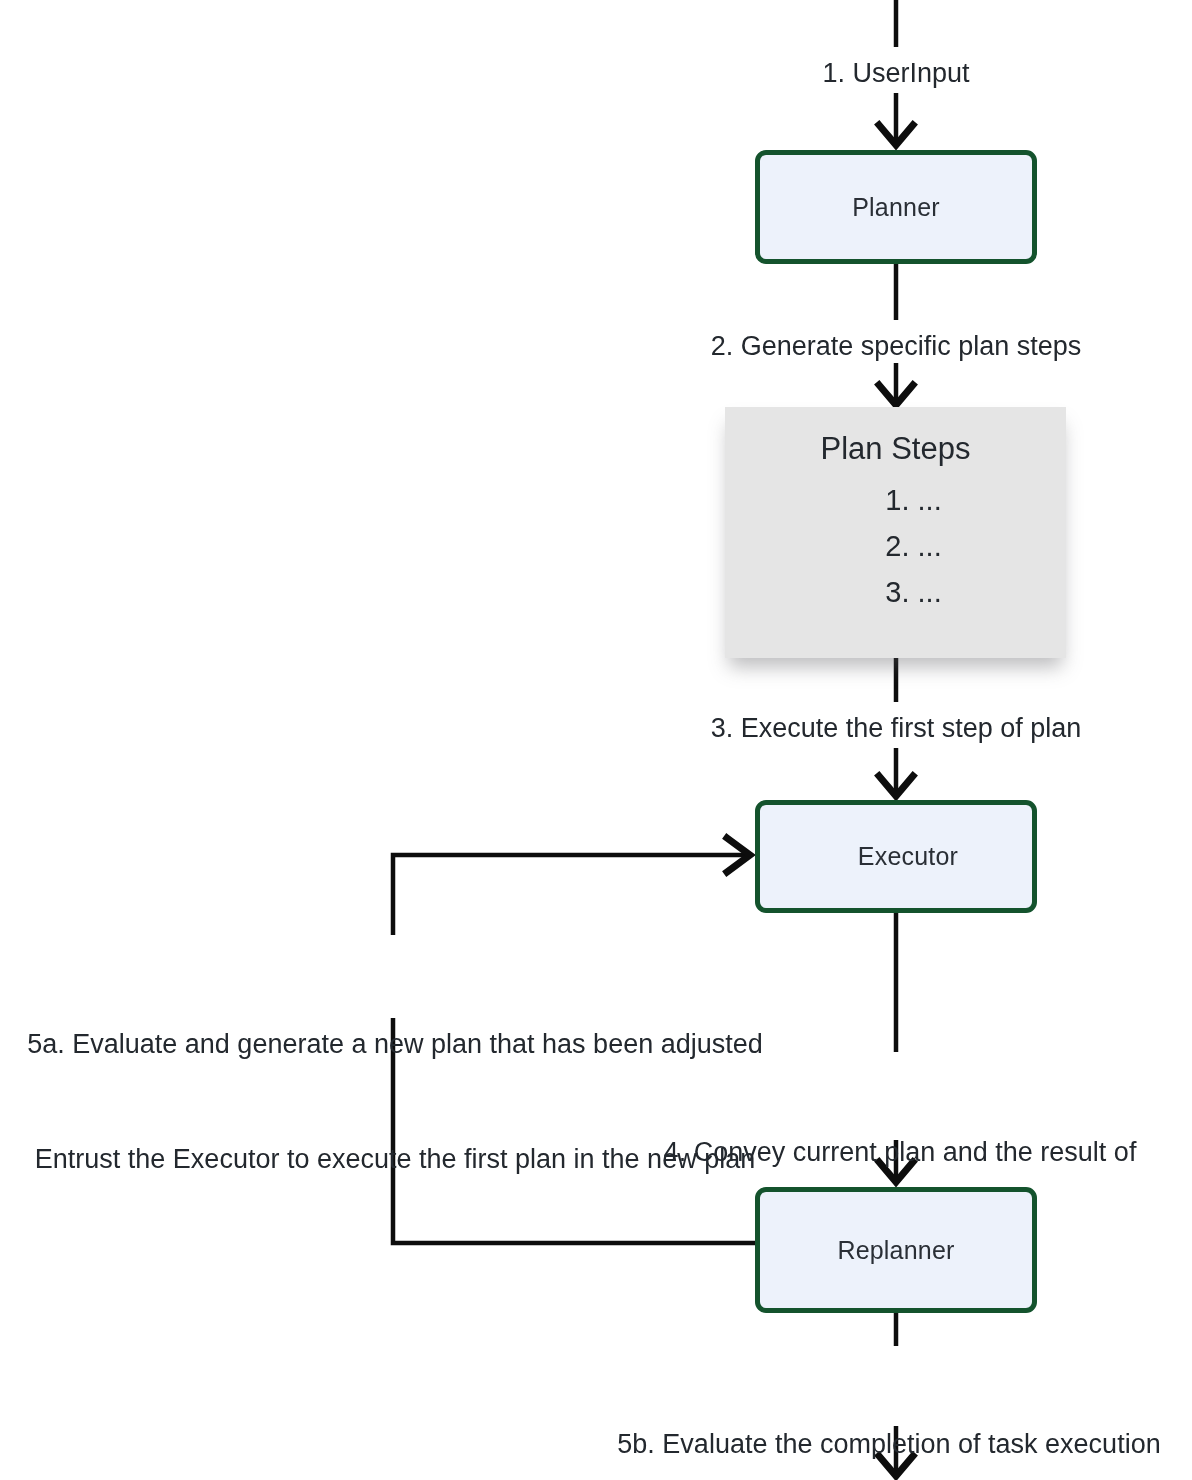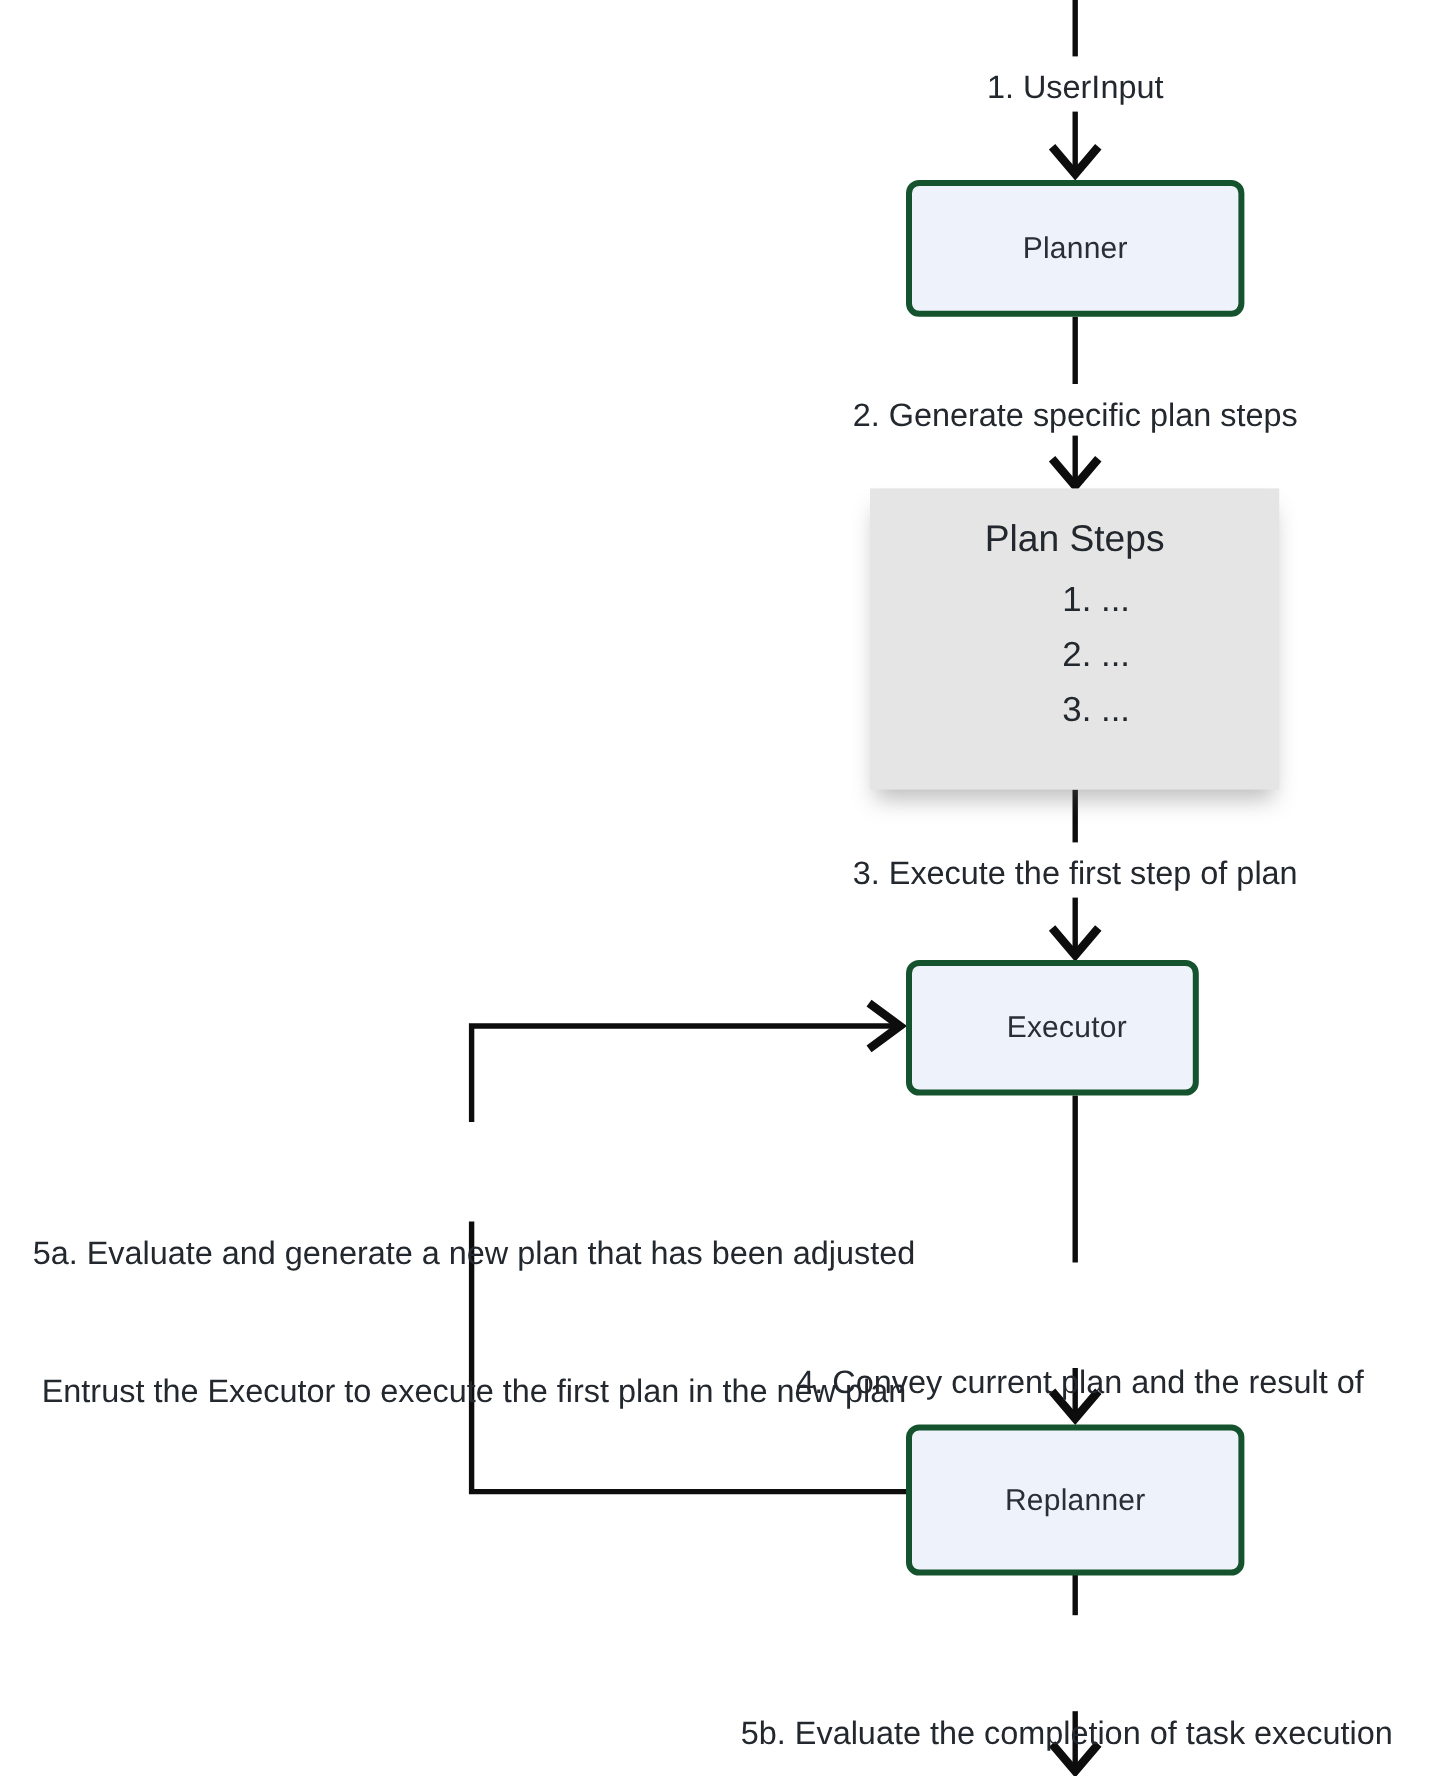--- a/index.html
+++ b/index.html
@@ -131,21 +131,21 @@
     <div class="note-title">Plan Steps</div>
     <div class="note-list">
       <div class="note-item">1. ...</div>
       <div class="note-item">2. ...</div>
       <div class="note-item">3. ...</div>
     </div>
   </div>
 
   <div class="edge-label" style="left:596px; top:710px; width:600px;">3. Execute the first step of plan</div>
 
-  <div class="node" style="left:755px; top:800px; width:244px; height:113px;padding-left:24px;">
+  <div class="node" style="left:755px; top:800px; width:282px; height:113px;padding-left:24px;">
     <span>Executor</span>
   </div>
 
   <div class="edge-label two-line" style="left:0px; top:948px; width:790px;">
     <div>5a. Evaluate and generate a new plan that has been adjusted</div>
     <div>Entrust the Executor to execute the first plan in the new plan</div>
   </div>
 
   <div class="edge-label two-line" style="left:620px; top:1056px; width:560px;">
     <div>4. Convey current plan and the result of</div>

